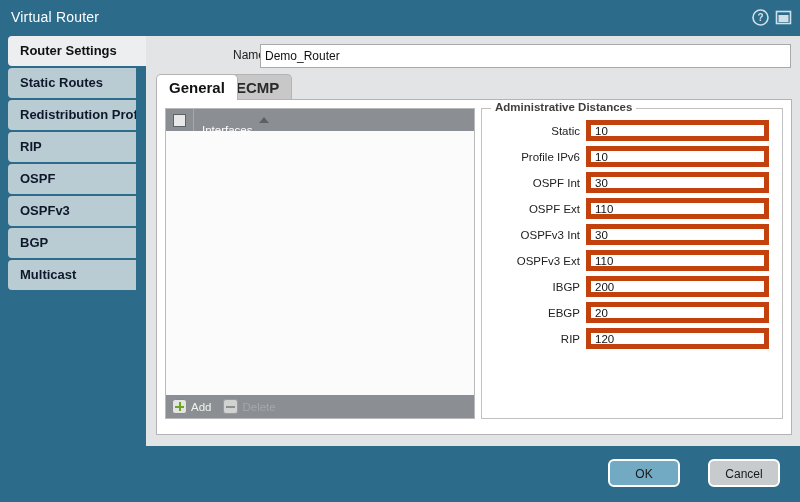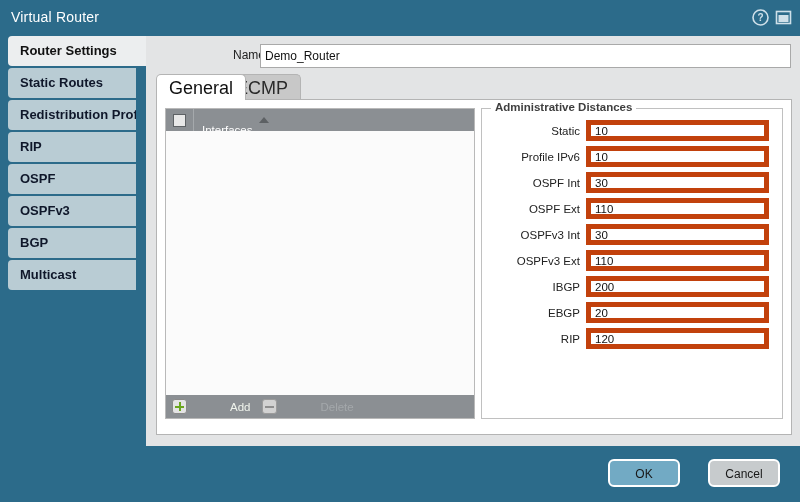--- a/index.html
+++ b/index.html
@@ -122,22 +122,22 @@
     position: absolute;
     left: 10px; top: 38px;
     width: 638px; height: 26px;
   }
   .tab {
     position: absolute;
     top: 0;
     height: 26px;
     line-height: 26px;
     padding: 0 12px;
-    font-size: 18px;
-    font-weight: normal;
+    font-size: 15px;
+    font-weight: bold;
     color: #2a2a2a;
     border: 1px solid #b4b4b4;
     border-bottom: none;
     border-top-left-radius: 5px;
     border-top-right-radius: 5px;
     cursor: pointer;
     background: #c8c8c8;
   }
   .tab.active {
     background: #ffffff;
@@ -216,21 +216,20 @@
     display: flex;
     align-items: center;
     padding-left: 6px;
   }
   .tbtn {
     display: flex;
     align-items: center;
     margin-right: 12px;
     cursor: pointer;
     font-size: 11.5px;
-    gap: 39px;
   }
   .tbtn.disabled { cursor: default; }
   .tbtn-ico {
     width: 15px; height: 15px;
     border-radius: 3px;
     background: #e4e4e4;
     border: 1px solid #8a8a8a;
     position: relative;
     margin-right: 4px;
     flex: none;

